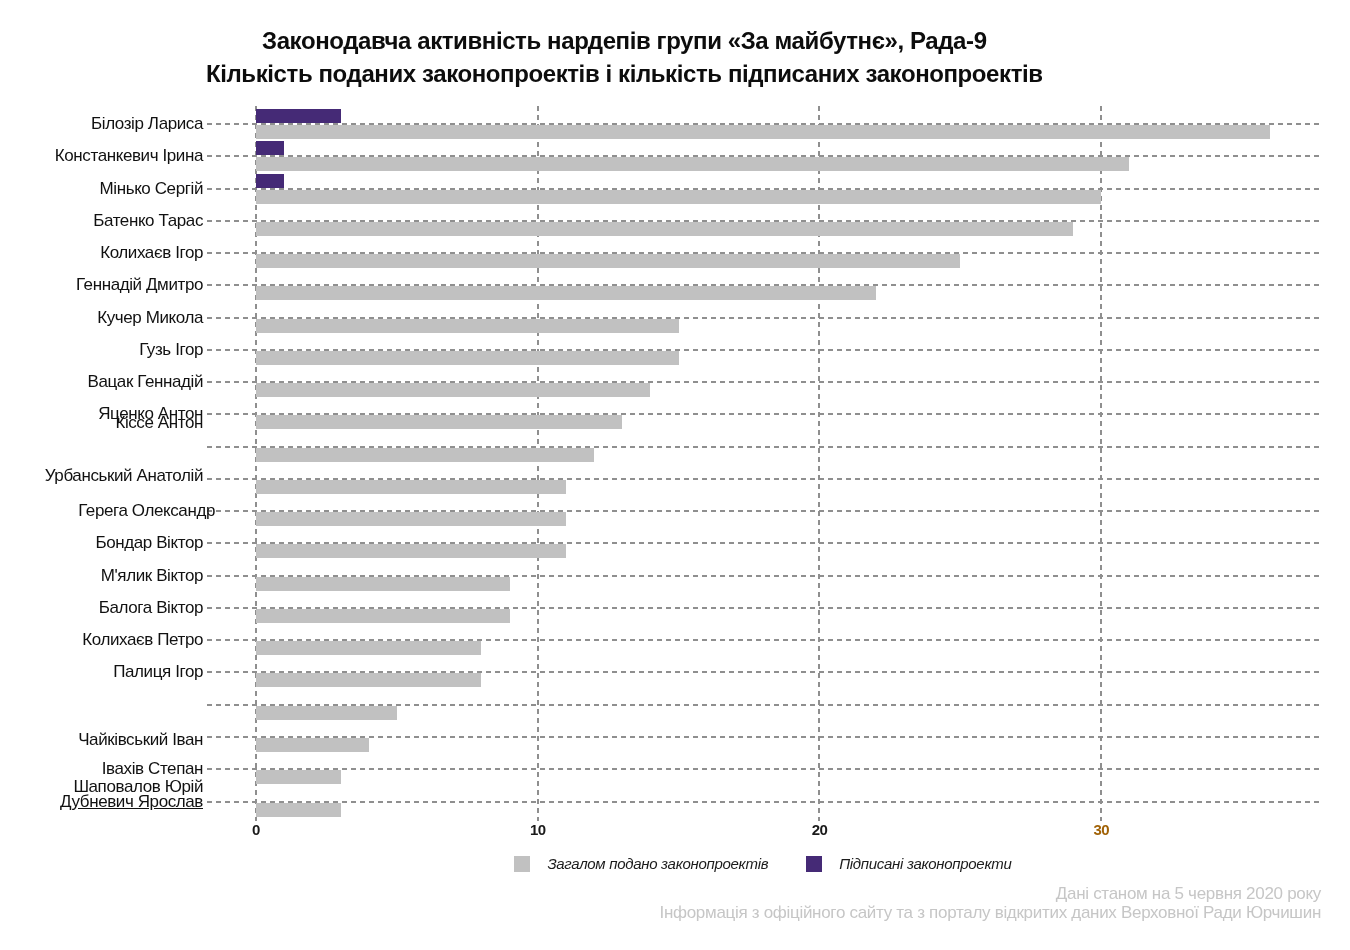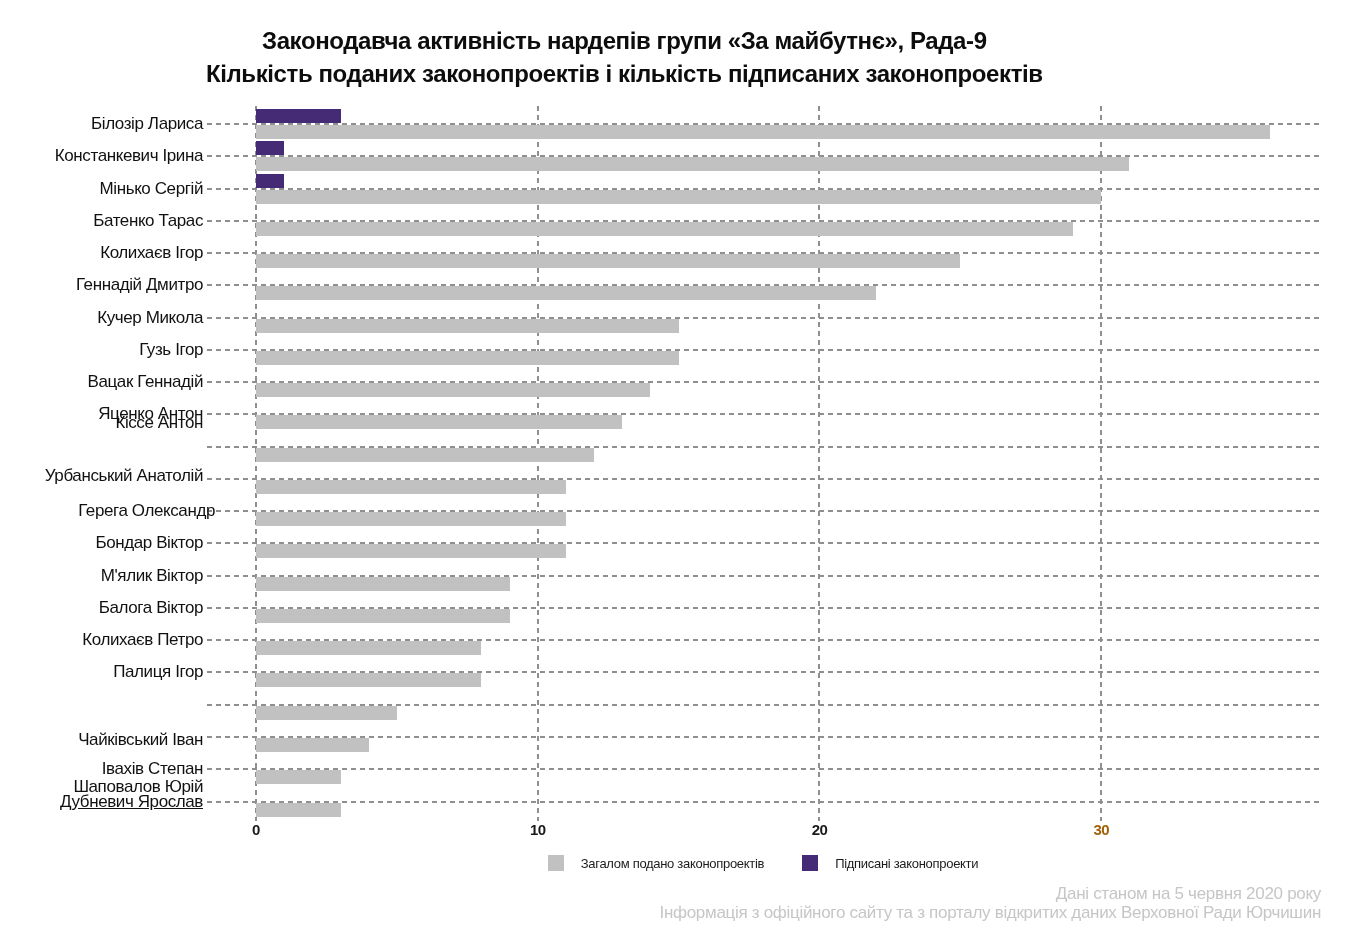--- a/index.html
+++ b/index.html
@@ -77,24 +77,25 @@
     display: flex;
     align-items: center;
     column-gap: 17px;
   }
   .legend-swatch {
     width: 16px;
     height: 16px;
     display: inline-block;
   }
   .legend-label {
-    font-size: 13px;
+    font-size: 15px;
     letter-spacing: -0.3px;
     color: #1c1c1c;
     white-space: nowrap;
+    font-style: italic;
   }
   .footer {
     position: absolute;
     right: 29px;
     top: 884px;
     text-align: right;
     font-size: 17px;
     line-height: 19px;
     letter-spacing: -0.3px;
     white-space: nowrap;

